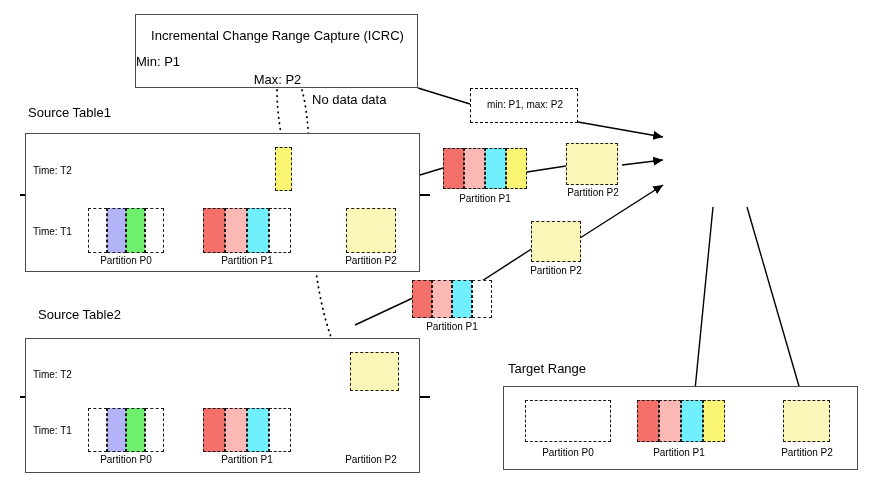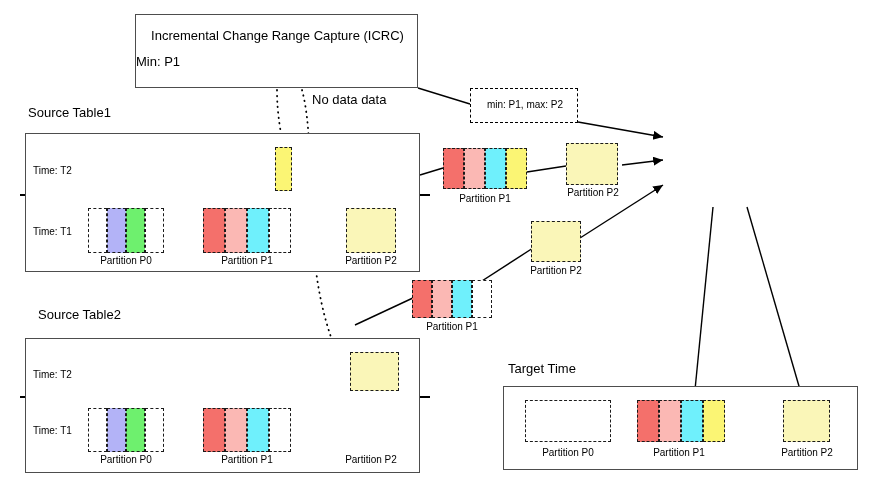--- a/index.html
+++ b/index.html
@@ -63,20 +63,21 @@
     <path d="M747,207 L803,400" stroke="#000" stroke-width="1.4" fill="none" marker-end="url(#ah)"></path>
 
     <path d="M20,195 L430,195" stroke="#000" stroke-width="2" stroke-dasharray="12,7" fill="none"></path>
 
     <path d="M20,397 L430,397" stroke="#000" stroke-width="2" stroke-dasharray="12,7" fill="none"></path>
   </svg>
 
   <div class="box solid-box" style="left:135px;top:14px;width:283px;height:74px;">
     <div class="lbl t13" style="left:0;top:14px;width:283px;text-align:center;">Incremental Change Range Capture (ICRC)</div>
     <div class="lbl t13" style="left:0;top:40px;width:283px;text-align:left;">Min: P1</div>
+    <div class="lbl t13" style="left:0;top:58px;width:283px;text-align:center;">Max: P2</div>
   </div>
 
   <div class="lbl t13" style="left:312px;top:93px;">No data data</div>
 
   <div class="box dash-box" style="left:470px;top:88px;width:108px;height:35px;">
     <div class="lbl t12" style="left:0;top:11px;width:108px;text-align:center;">min: P1, max: P2</div>
   </div>
 
 
   <div class="lbl t13" style="left:28px;top:106px;">Source Table1</div>
@@ -157,21 +158,21 @@
       <div class="cell" style="width: 20px; height: 38px; background: rgb(111, 240, 252);"></div>
       <div class="cell" style="width: 20px; height: 38px; background: rgb(255, 255, 255);"></div>
     </div>
   <div class="lbl t12" style="left:408px;top:322px;width:88px;text-align:center;">Partition P1</div>
 
   <div class="cellrow" style="left:531px;top:221px;height:41px;">
       <div class="cell" style="width: 50px; height: 41px; background: rgb(250, 246, 184);"></div>
     </div>
   <div class="lbl t12" style="left:523px;top:266px;width:66px;text-align:center;">Partition P2</div>
 
-  <div class="lbl t13" style="left:508px;top:362px;">Target Time</div>
+  <div class="lbl t13" style="left:508px;top:362px;">Target Range</div>
   <div class="box solid-box" style="left:503px;top:386px;width:355px;height:84px;"></div>
 
   <div class="cellrow" style="left:525px;top:400px;height:42px;">
       <div class="cell" style="width: 86px; height: 42px; background: rgb(255, 255, 255);"></div>
     </div>
   <div class="lbl t12" style="left:523px;top:448px;width:90px;text-align:center;">Partition P0</div>
 
   <div class="cellrow" style="left:637px;top:400px;height:42px;">
       <div class="cell" style="width: 22px; height: 42px; background: rgb(244, 112, 107);"></div>
       <div class="cell" style="width: 22px; height: 42px; background: rgb(251, 184, 180);"></div>

